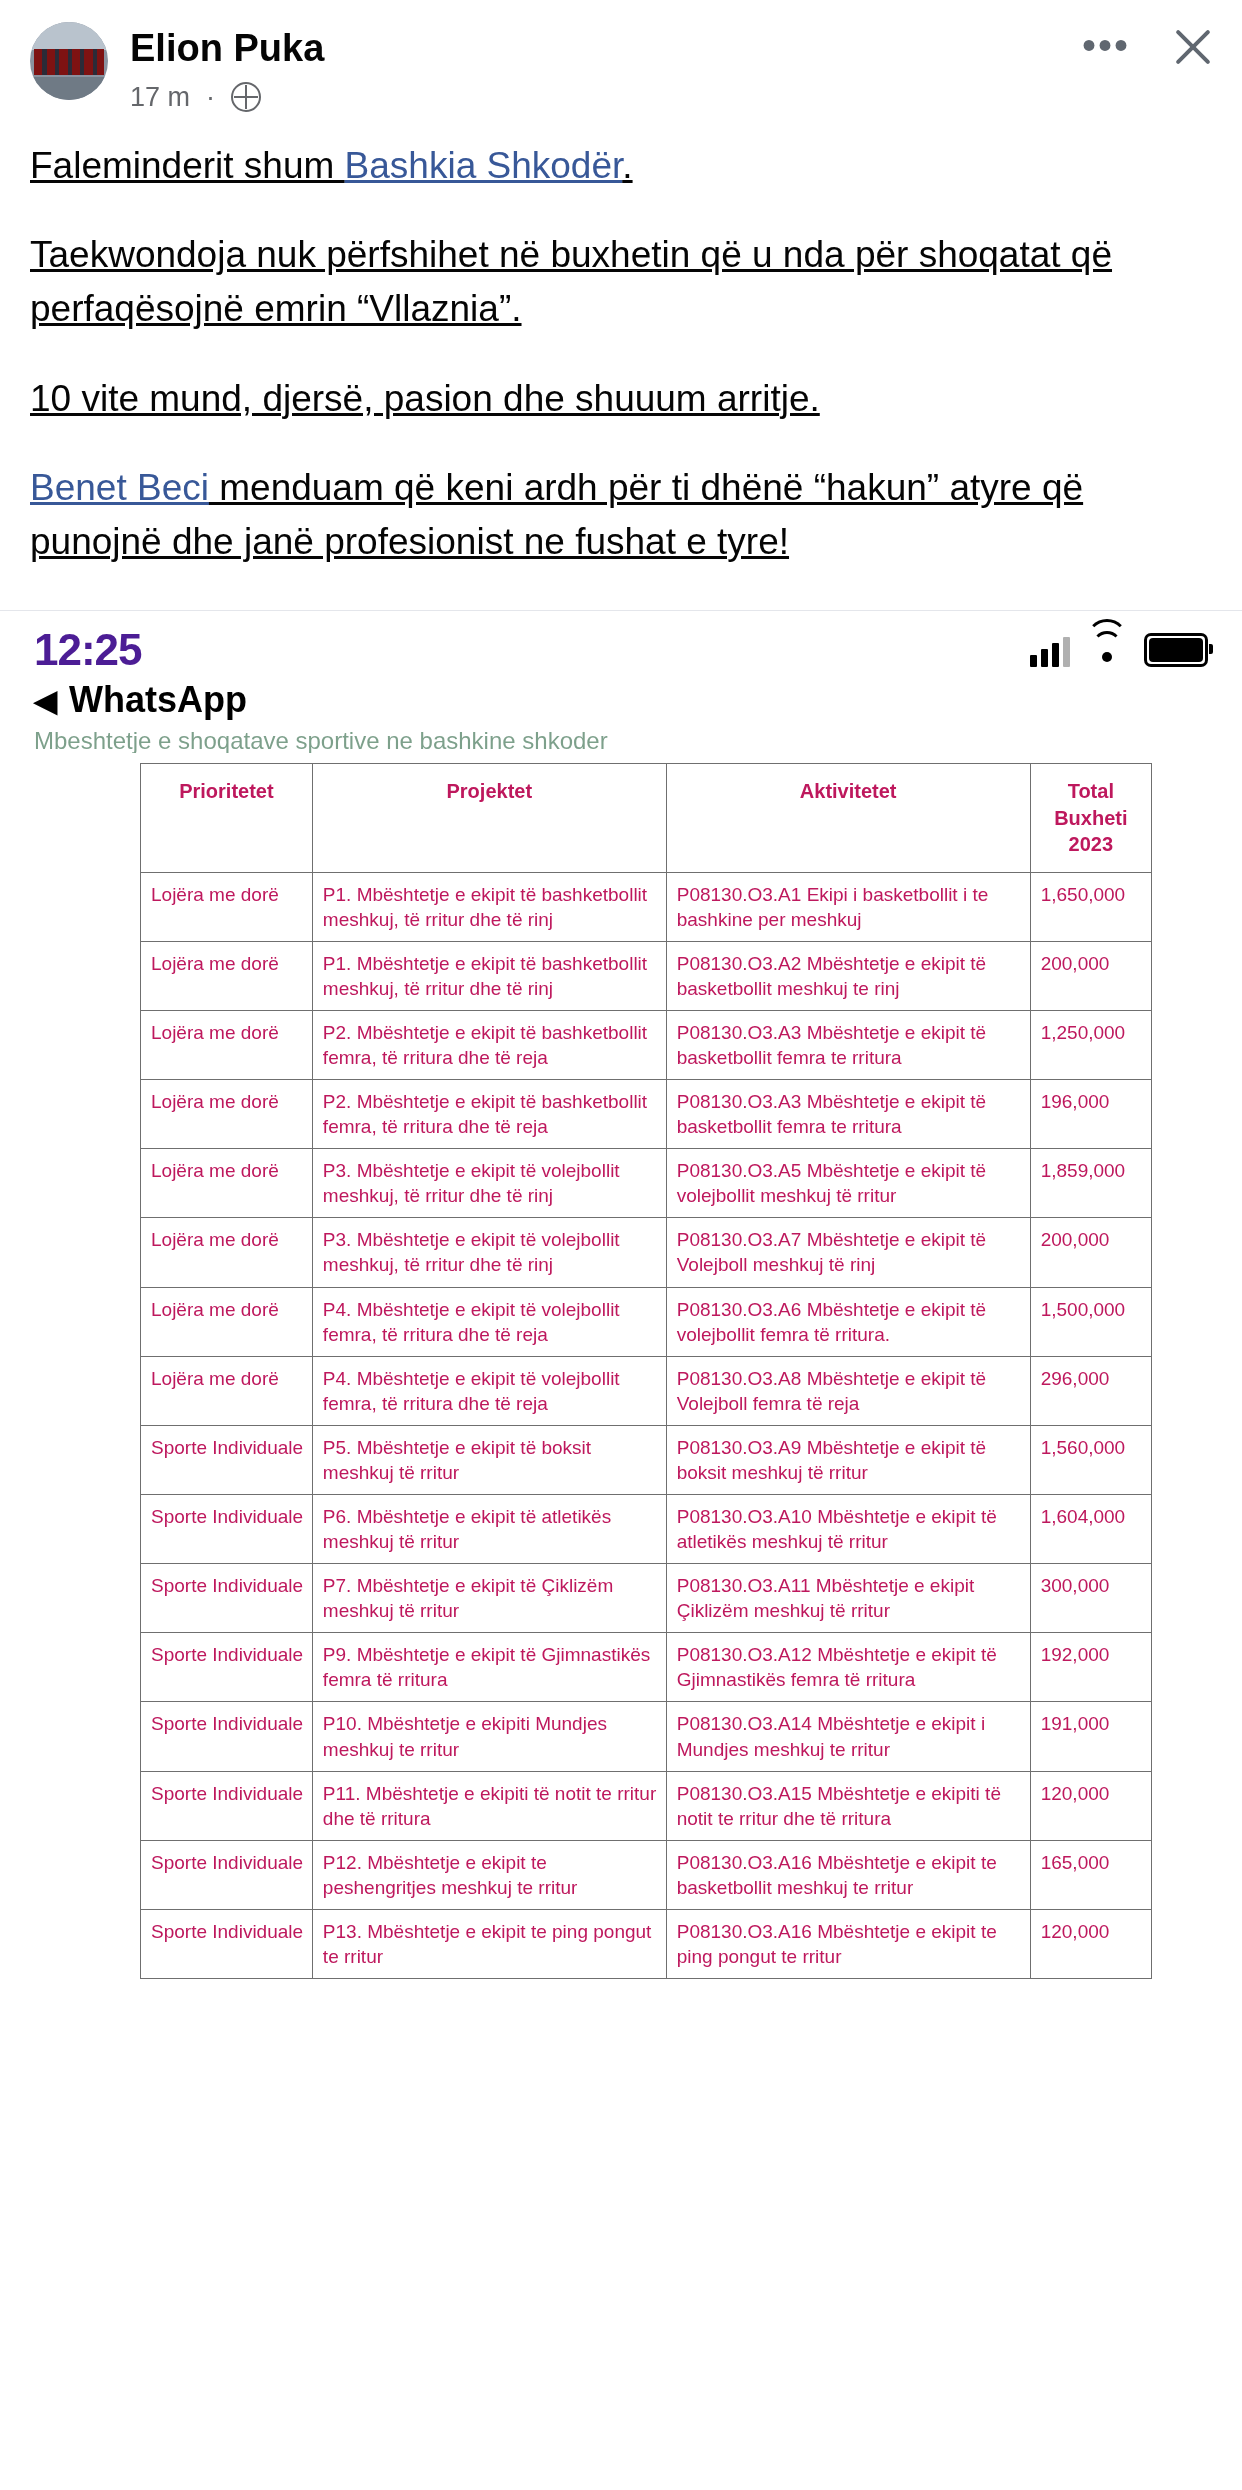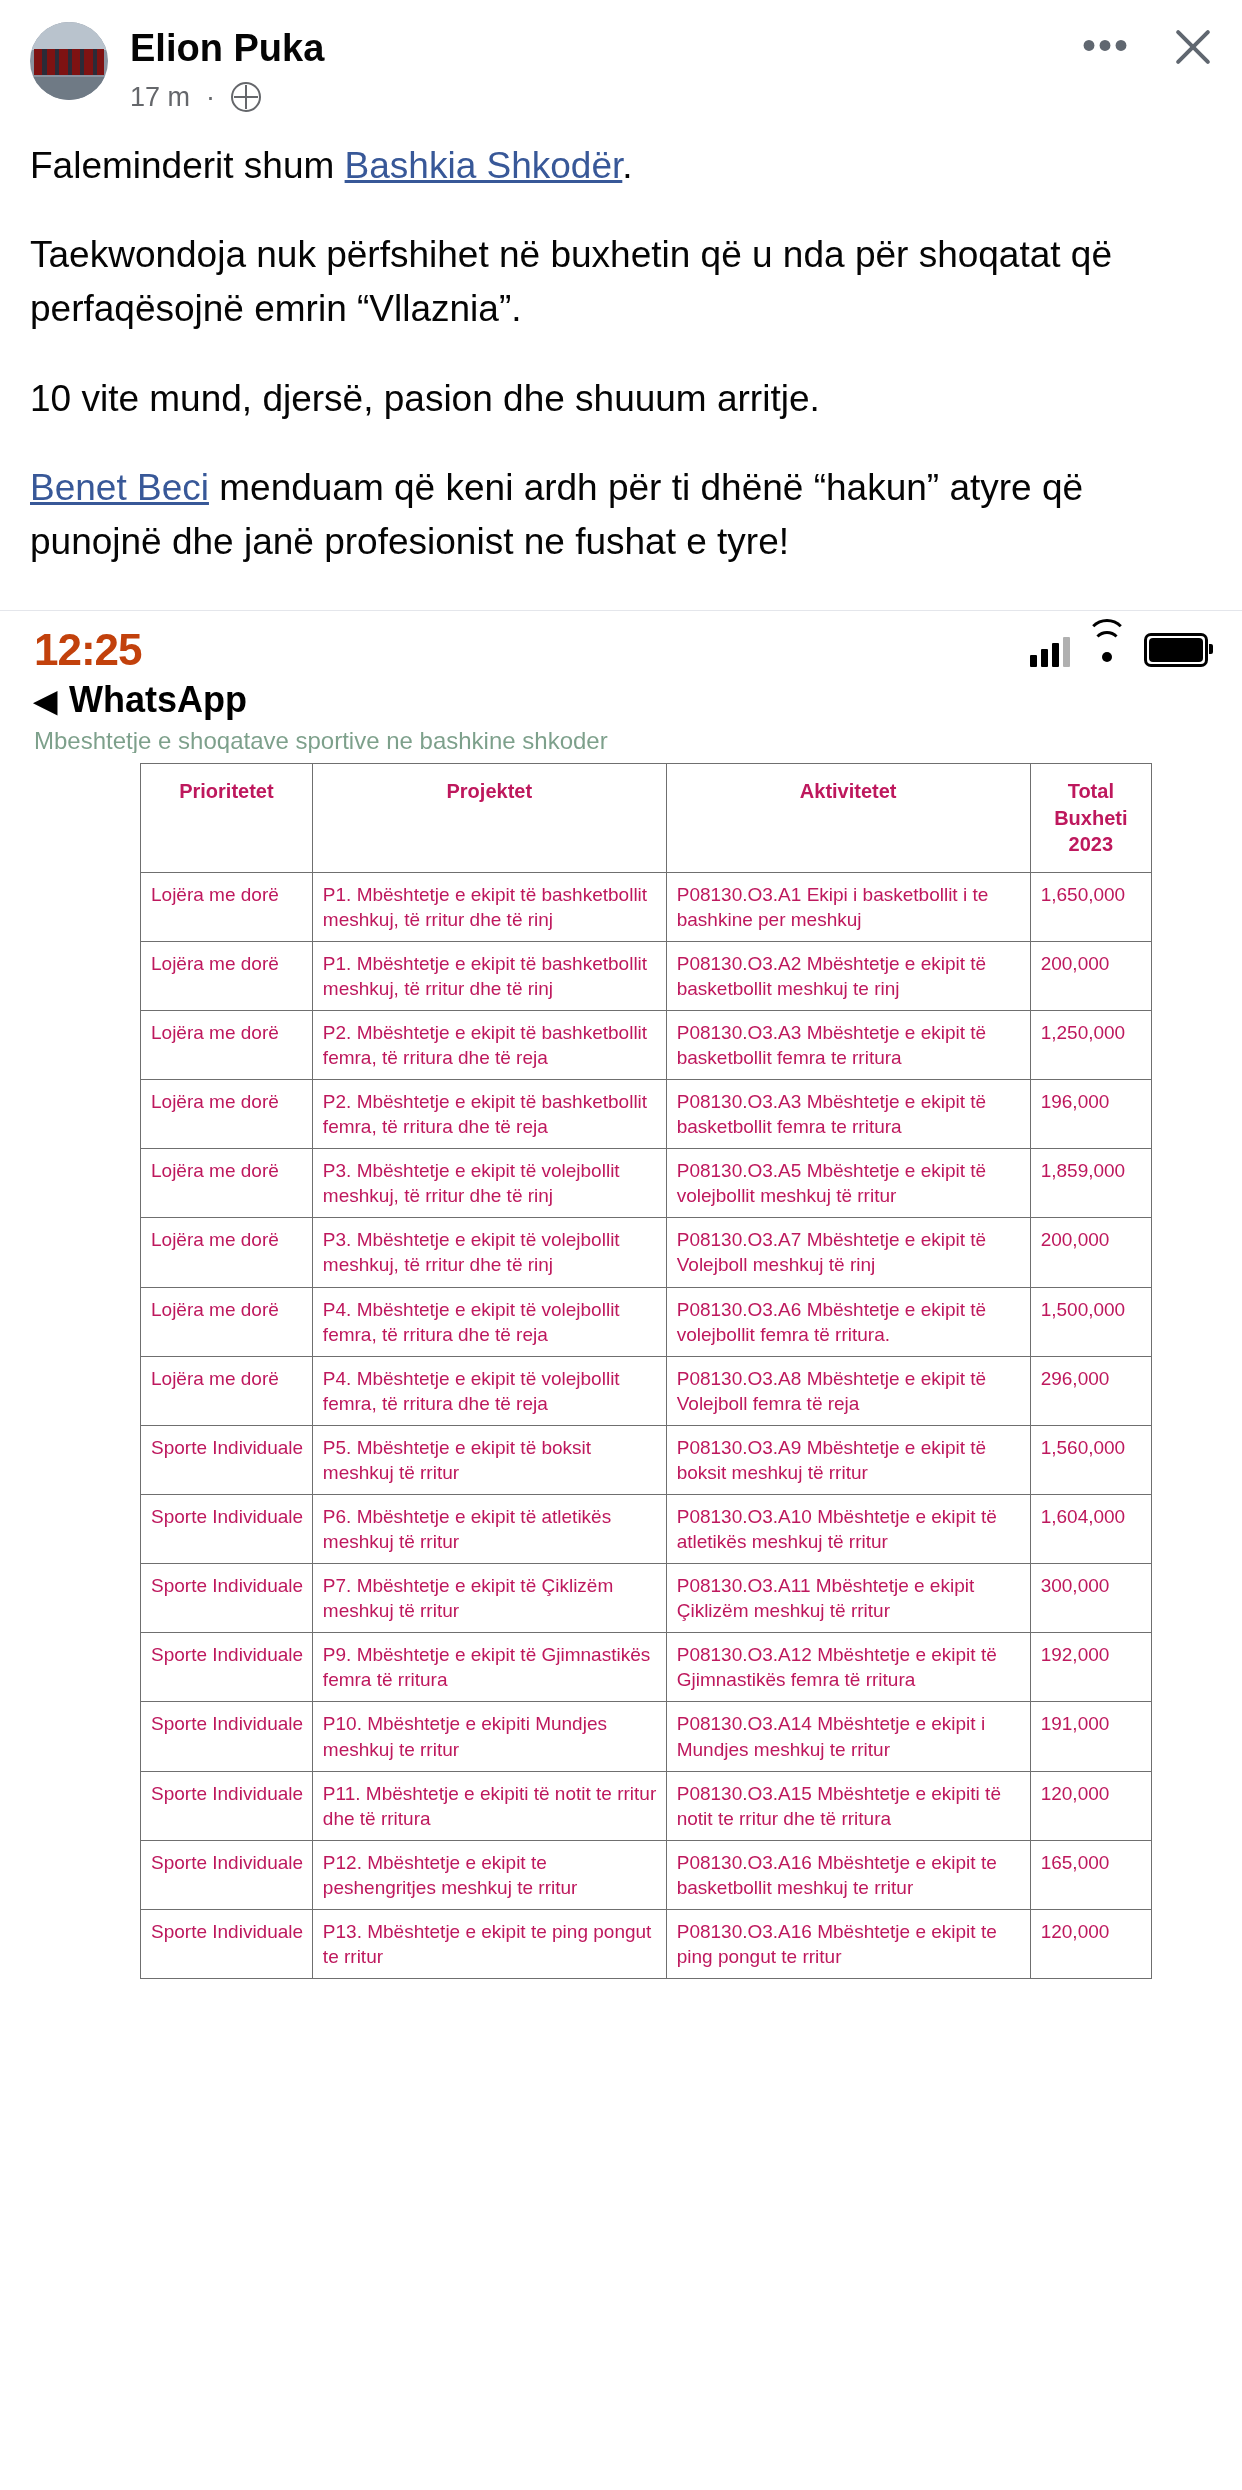--- a/index.html
+++ b/index.html
@@ -57,34 +57,35 @@
   }
   .close:before,.close:after{
     content:"";position:absolute;left:0;top:50%;width:46px;height:4px;background:#606770;border-radius:2px;
   }
   .close:before{transform:rotate(45deg);}
   .close:after{transform:rotate(-45deg);}
   .post-body{
     padding:26px 30px 22px 30px;
     font-size:37px;line-height:1.45;
     color:#050505;
+    text-decoration:underline;
   }
   .post-body p{margin:0 0 36px 0;}
   .post-body p:last-child{margin-bottom:0;}
   .lnk{color:#385898;}
   .attachment{
     border-top:1px solid #e4e6eb;
     margin-top:20px;
     background:#ffffff;
   }
   .status-bar{
     display:flex;align-items:center;justify-content:space-between;
     padding:14px 34px 0 34px;
   }
-  .clock{font-size:44px;font-weight:bold;color:#c2410c;letter-spacing:-1px;}
+  .clock{font-size:44px;font-weight:bold;color:#4c1d95;letter-spacing:-1px;}
   .status-icons{display:flex;align-items:flex-end;gap:18px;}
   .sig{display:flex;align-items:flex-end;gap:4px;height:30px;}
   .sig i{display:block;width:7px;background:#000;border-radius:1px;}
   .sig i:nth-child(1){height:12px;}
   .sig i:nth-child(2){height:18px;}
   .sig i:nth-child(3){height:24px;}
   .sig i:nth-child(4){height:30px;background:#b0b0b0;}
   .wifi{
     width:38px;height:28px;position:relative;
   }

